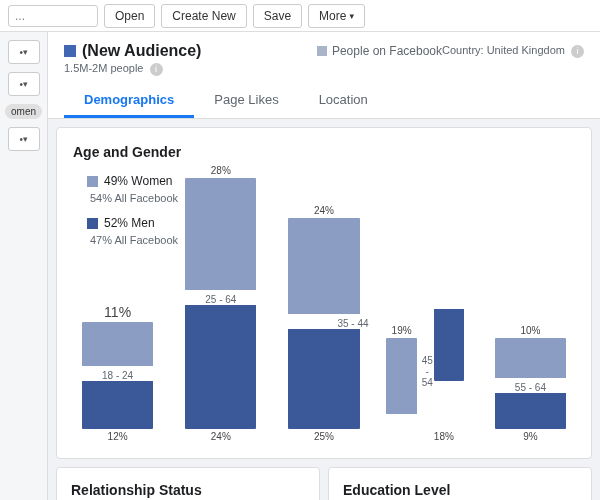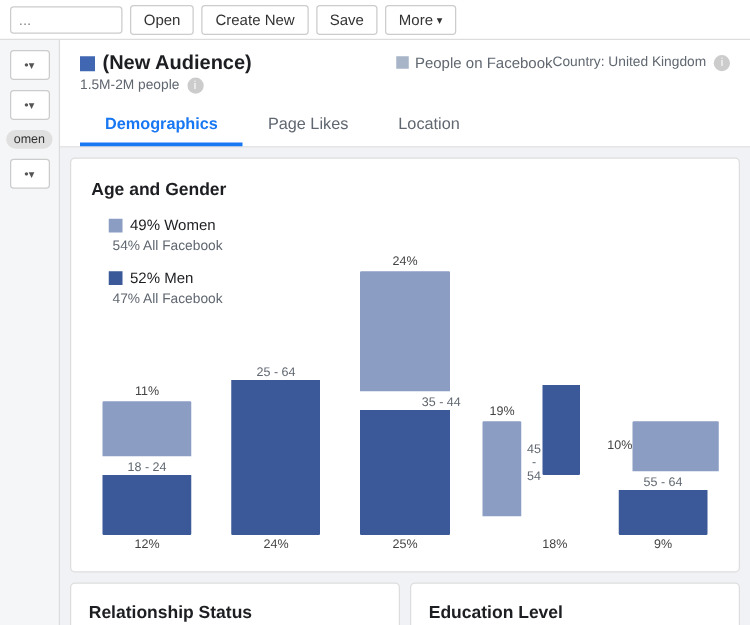--- a/index.html
+++ b/index.html
@@ -337,30 +337,34 @@
         <div class="legend-item" style="margin-top:8px;">
           <span class="legend-square" style="background:#3b5998;"></span>
           <span>52% Men</span>
         </div>
         <div class="legend-sub" style="margin-left:17px;">47% All Facebook</div>
       </div>
 
       <div class="bar-chart" id="bar-chart-container" style="height: 180px; display: flex; align-items: flex-end; gap: 14px; padding-bottom: 0px;">
       <div style="display: flex; flex-direction: column; align-items: center; flex: 1 1 0%;">
     <div style="display:flex;flex-direction:column;align-items:center;width:100%;">
-      <div style="font-size:10px;color:#444;margin-bottom:2px;">11%</div>
+      <div style="font-size:14px;color:#444;margin-bottom:2px;">11%</div>
       <div class="bar bar-women" style="height:44px;width:80%;"></div>
     </div>
     <div style="font-size:10px;color:#606770;margin-top:4px;text-align:center;">18 - 24</div>
     <div style="display:flex;flex-direction:column;align-items:center;width:100%;margin-top:0;">
       <div class="bar bar-men" style="height:48px;width:80%;border-radius:0 0 1px 1px;"></div>
       <div style="font-size:10px;color:#444;margin-top:2px;">12%</div>
     </div>
   </div>
           <div style="display: flex; flex-direction: column; align-items: center; flex: 1 1 0%;">
+    <div style="display:flex;flex-direction:column;align-items:center;width:100%;">
+      <div style="font-size:10px;color:#444;margin-bottom:2px;">28%</div>
+      <div class="bar bar-women" style="height:112px;width:80%;"></div>
+    </div>
     <div style="font-size:10px;color:#606770;margin-top:4px;text-align:center;">25 - 64</div>
     <div style="display:flex;flex-direction:column;align-items:center;width:100%;margin-top:0;">
       <div class="bar bar-men" style="height:124px;width:80%;border-radius:0 0 1px 1px;"></div>
       <div style="font-size:10px;color:#444;margin-top:2px;">24%</div>
     </div>
   </div>
           <div style="display: flex; flex-direction: column; align-items: flex-end; flex: 1 1 0%;">
     <div style="display:flex;flex-direction:column;align-items:center;width:100%;">
       <div style="font-size:10px;color:#444;margin-bottom:2px;">24%</div>
       <div class="bar bar-women" style="height:96px;width:80%;"></div>
@@ -376,21 +380,21 @@
       <div style="font-size:10px;color:#444;margin-bottom:2px;">19%</div>
       <div class="bar bar-women" style="height:76px;width:80%;"></div>
     </div>
     <div style="font-size:10px;color:#606770;margin-top:4px;text-align:center;">45 - 54</div>
     <div style="display:flex;flex-direction:column;align-items:flex-start;width:100%;margin-top:12px;gap:48px;">
       <div class="bar bar-men" style="height:72px;width:80%;border-radius:0 0 1px 1px;"></div>
       <div style="font-size:10px;color:#444;margin-top:2px;">18%</div>
     </div>
   </div>
           <div style="display: flex; flex-direction: column; align-items: center; flex: 1 1 0%;">
-    <div style="display:flex;flex-direction:row;align-items:center;width:100%;">
+    <div style="display:flex;flex-direction:column;align-items:center;width:100%;">
       <div style="font-size:10px;color:#444;margin-bottom:2px;">10%</div>
       <div class="bar bar-women" style="height:40px;width:80%;"></div>
     </div>
     <div style="font-size:10px;color:#606770;margin-top:4px;text-align:center;">55 - 64</div>
     <div style="display:flex;flex-direction:column;align-items:center;width:100%;margin-top:0;">
       <div class="bar bar-men" style="height:36px;width:80%;border-radius:0 0 1px 1px;"></div>
       <div style="font-size:10px;color:#444;margin-top:2px;">9%</div>
     </div>
   </div>
         </div>

